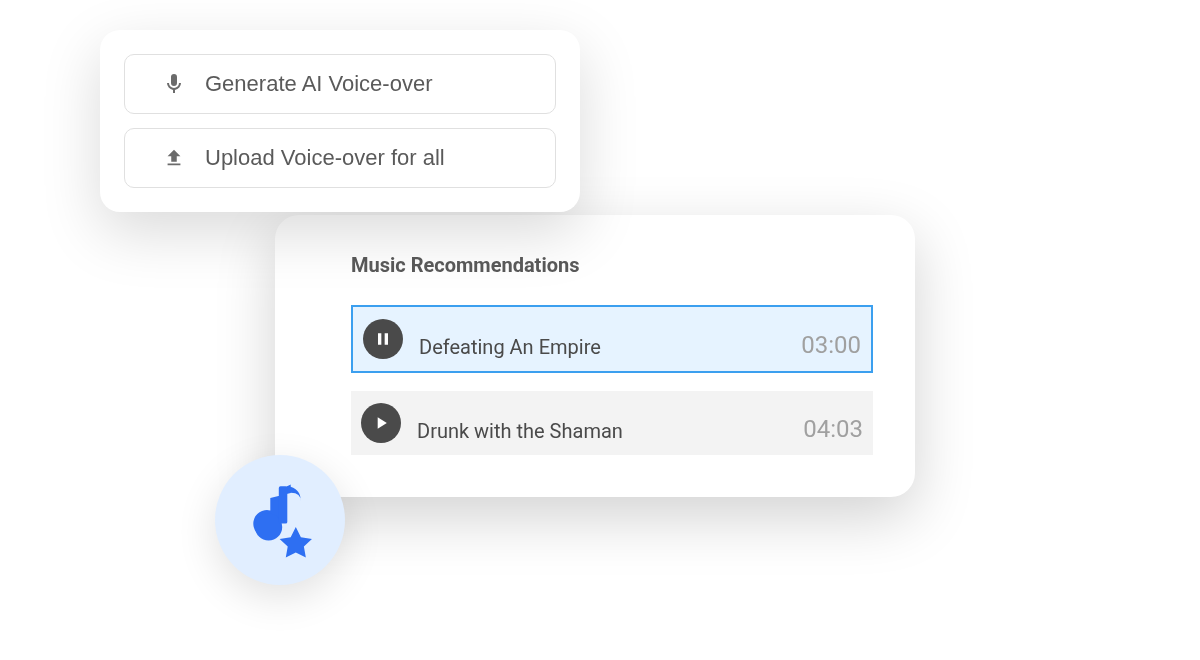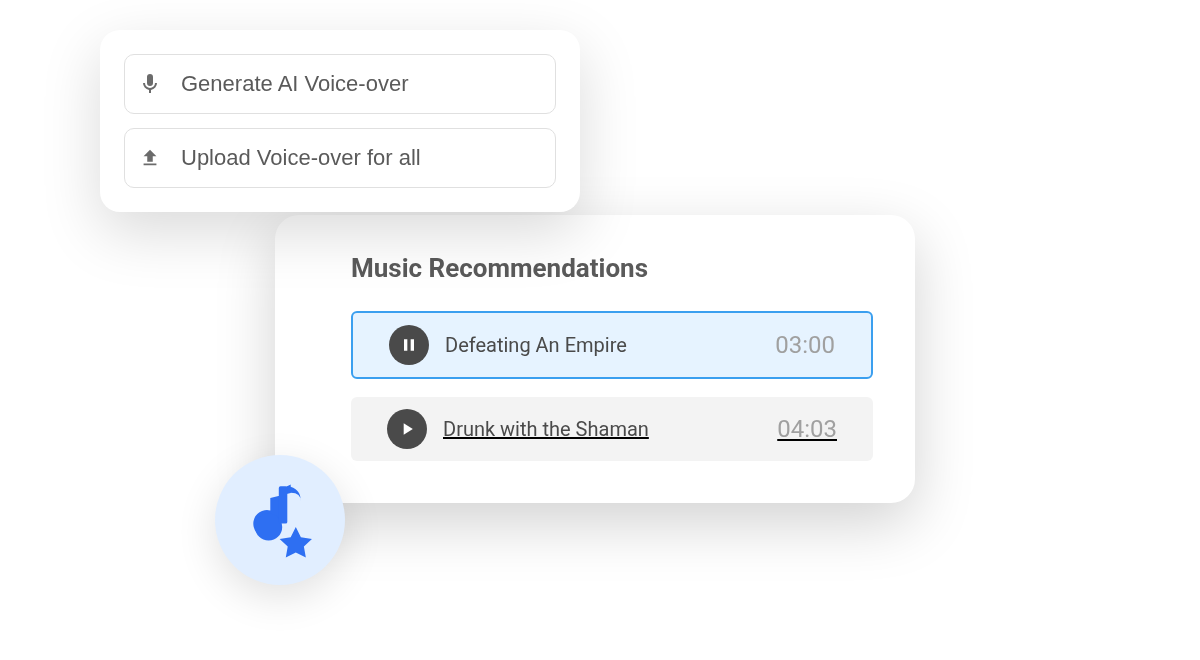--- a/index.html
+++ b/index.html
@@ -19,21 +19,21 @@
       border-radius: 20px;
       padding: 24px;
       box-shadow: 0 20px 60px rgba(0,0,0,0.15);
       z-index: 2;
     }
     .voice-btn {
       display: flex;
       align-items: center;
       gap: 18px;
       width: 100%;
-      padding: 16px 12px;
+      padding: 16px 36px;
       background: #fff;
       border: 1px solid #e0e0e0;
       border-radius: 10px;
       font-size: 22px;
       color: #5a5a5a;
       cursor: pointer;
       margin-bottom: 14px;
     }
     .voice-btn:last-child { margin-bottom: 0; }
     .voice-btn .icon {
@@ -49,42 +49,41 @@
       top: 215px;
       left: 275px;
       width: 640px;
       background: #fff;
       border-radius: 24px;
       padding: 38px 42px 42px 76px;
       box-shadow: 0 20px 60px rgba(0,0,0,0.18);
       z-index: 1;
     }
     .music-title {
-      font-size: 26px;
+      font-size: 20px;
       font-weight: 700;
       color: #5a5a5a;
       margin-bottom: 28px;
     }
     .track {
       display: flex;
-      align-items: center;
+      align-items: flex-end;
       gap: 16px;
-      padding: 12px 36px;
-      border-radius: 6px;
+      padding: 12px 10px;
+      border-radius: 0;
       margin-bottom: 18px;
       cursor: pointer;
     }
     .track:last-child { margin-bottom: 0; }
     .track.active {
       background: #e6f3ff;
       border: 2px solid #3b9fef;
     }
     .track.inactive {
       background: #f3f3f3;
-      text-decoration: underline;
     }
     .track-icon {
       width: 40px;
       height: 40px;
       background: #4a4a4a;
       border-radius: 50%;
       display: flex;
       align-items: center;
       justify-content: center;
       flex-shrink: 0;

